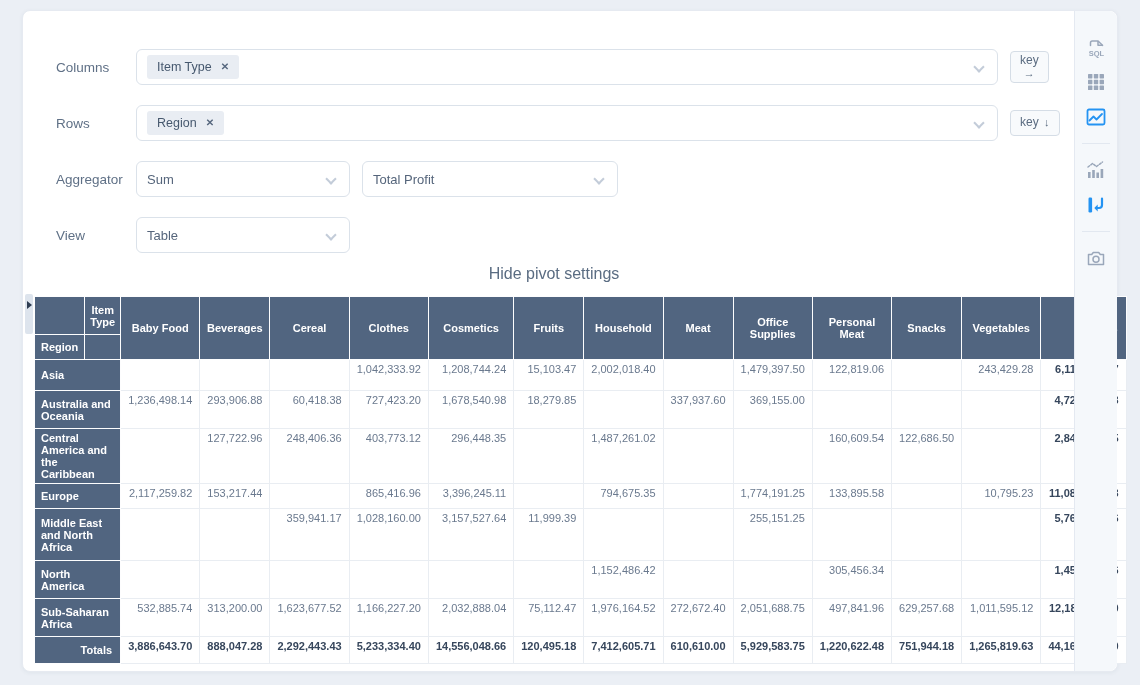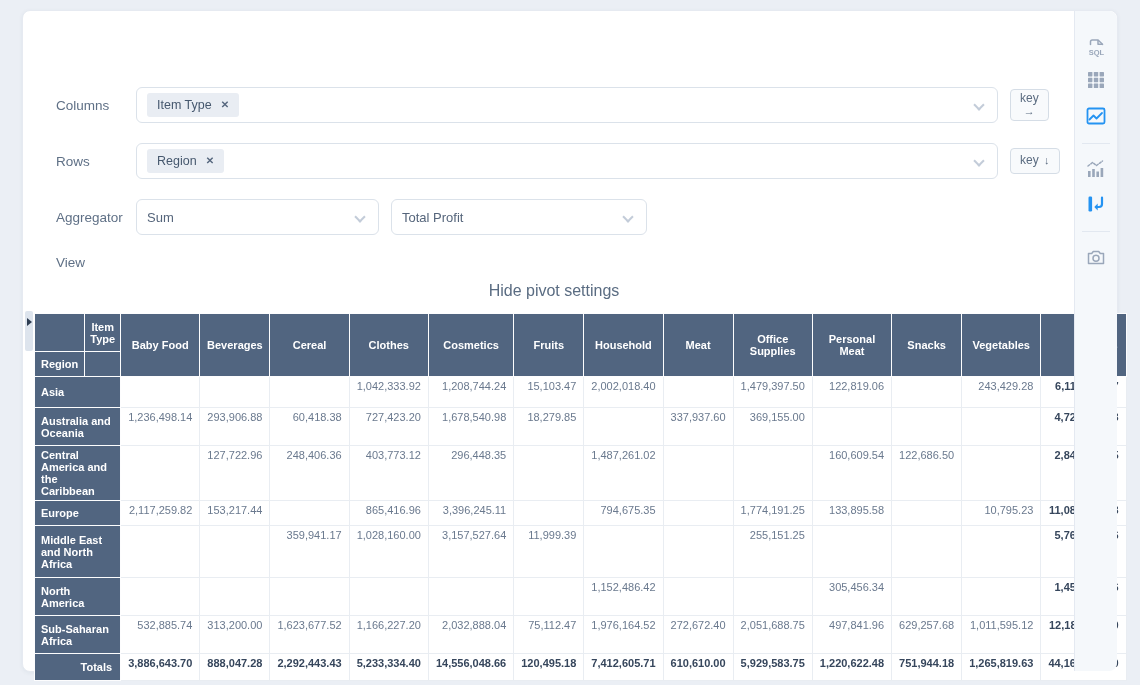--- a/index.html
+++ b/index.html
@@ -16,34 +16,34 @@
     box-shadow:0 1px 4px rgba(40,60,90,.06);
   }
   
   .side-toolbar {
     position:absolute; top:0; right:0; bottom:0; width:43px;
     background:#f5f8fb; border-left:1px solid #e4e9f1;
     border-radius:0 8px 8px 0;
     display:flex; flex-direction:column; align-items:center;
     padding-top:24px; gap:11px;
   }
-  .tool-btn { width:24px; height:24px; display:flex; justify-content:center; cursor:pointer; }
+  .tool-btn { width:24px; height:24px; display:flex; align-items:center; justify-content:center; cursor:pointer; }
   .tool-divider { width:28px; height:1px; background:#e2e8f0; margin:3px 0; }
   
-  .content { position:absolute; left:11px; top:0; right:43px; bottom:0; padding-top:52px;margin-top:24px; }
+  .content { position:absolute; left:11px; top:0; right:43px; bottom:0; padding-top:38px; }
   .ctrl-row { display:flex; align-items:center; margin:0 0 20px 22px; }
   .ctrl-row.tight { margin-bottom:12px;align-items:center; }
   .ctrl-label { width:80px; color:#5f7086; font-size:13.5px; flex:none; }
   .select {
     background:#fff; border:1px solid #dbe2ea; border-radius:6px; height:36px;
     display:flex; align-items:center; padding:0 34px 0 10px; position:relative;
     color:#55657b; font-size:13px; cursor:pointer;
   }
   .select-lg { width:862px; }
-  .select-sm { width:243px; margin-right:12px; }
+  .select-sm { width:214px; margin-right:12px; }
   .chevron {
     position:absolute; right:14px; top:13px; width:8px; height:8px;
     border-right:2px solid #c3ccd9; border-bottom:2px solid #c3ccd9;
     transform:rotate(45deg);
   }
   .tag {
     background:#e9edf3; border-radius:3px; padding:5px 10px;
     color:#46586e; font-size:12.5px; display:flex; align-items:center; gap:9px;
   }
   .tag-x { font-size:10px; font-weight:bold; color:#56677e; cursor:pointer; line-height:1; }
@@ -128,20 +128,24 @@
         <span class="chevron"></span>
       </div>
       <div class="select select-sm" style="width:256px">
         <span>Total Profit</span>
         <span class="chevron"></span>
       </div>
     </div>
 
     <div class="ctrl-row tight">
       <div class="ctrl-label">View</div>
+      <div class="select select-sm">
+        <span>Table</span>
+        <span class="chevron"></span>
+      </div>
     </div>
 
     <div class="hide-link">Hide pivot settings</div>
 
     <div class="table-wrap">
       <div class="drag-handle">
           <span class="tri"></span>
         </div>
       <table class="pvt" id="pvt-table">
           <colgroup>

